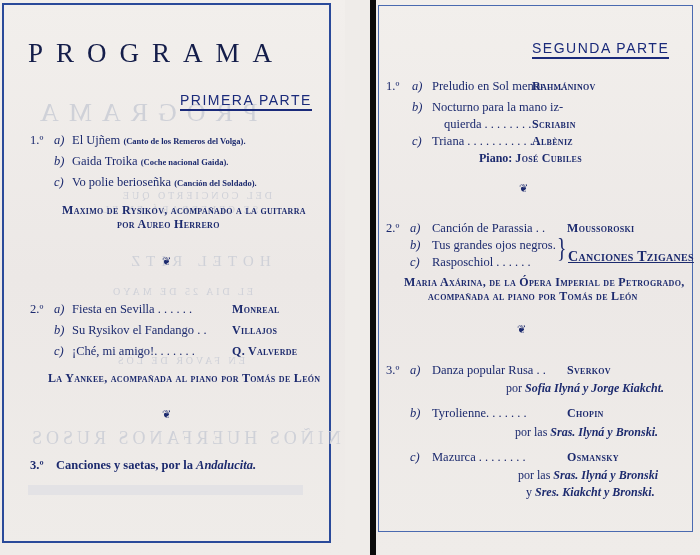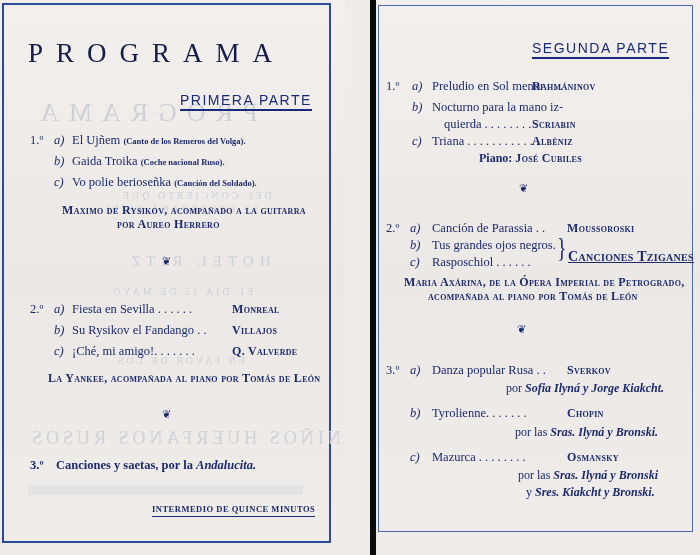--- a/index.html
+++ b/index.html
@@ -69,21 +69,21 @@
   <div class="title-main">PROGRAMA</div>
   <div class="part-head" style="left:180px;top:92px;">PRIMERA PARTE</div>
 
   <div class="num" style="left:30px;top:133px;">1.º</div>
   <div class="row" style="left:54px;top:133px;">
     <i class="letter" style="left:0;">a)</i>
     <span style="position:absolute;left:18px;"><span>El Ujñem</span> <span class="small">(Canto de los Remeros del Volga).</span></span>
   </div>
   <div class="row" style="left:54px;top:154px;">
     <i class="letter" style="left:0;">b)</i>
-    <span style="position:absolute;left:18px;"><span>Gaida Troika</span> <span class="small">(Coche nacional Ruso).</span></span>
+    <span style="position:absolute;left:18px;"><span>Gaida Troika</span> <span class="small">(Coche nacional Gaida).</span></span>
   </div>
   <div class="row" style="left:54px;top:175px;">
     <i class="letter" style="left:0;">c)</i>
     <span style="position:absolute;left:18px;"><span>Vo polie berioseñka</span> <span class="small">(Canción del Soldado).</span></span>
   </div>
   <div class="credit sc" style="left:62px;top:203px;">Maximo de Rysikov, acompañado a la guitarra</div>
   <div class="credit sc" style="left:117px;top:217px;">por Aureo Herrero</div>
   <div class="ornament" style="left:162px;top:255px;">❦</div>
 
   <div class="num" style="left:30px;top:302px;">2.º</div>
@@ -104,21 +104,20 @@
   </div>
   <div class="credit sc" style="left:48px;top:371px;">La Yankee, acompañada al piano por Tomás de León</div>
   <div class="ornament" style="left:162px;top:408px;">❦</div>
 
   <div class="num" style="left:30px;top:458px;font-weight:bold;">3.º</div>
   <div class="row" style="left:56px;top:458px;font-weight:bold;">
     <span>Canciones y saetas, por la</span>
     <i>Andalucita.</i>
   </div>
 
-  <div class="intermedio">INTERMEDIO DE QUINCE MINUTOS</div>
 </div>
 
 <div class="spine"></div>
 
 <div class="page" id="page-right" style="left:376px;width:324px;">
 </div>
 <div class="frame" id="frame-right"></div>
 
 <div>
   <div class="part-head" style="left:532px;top:40px;">SEGUNDA PARTE</div>

